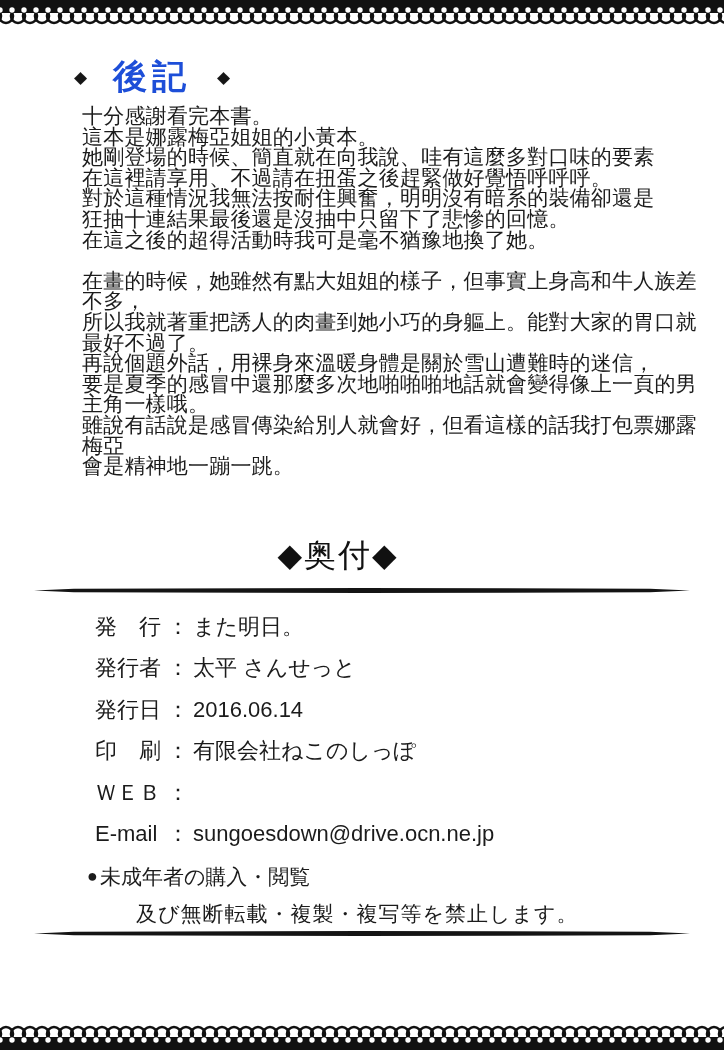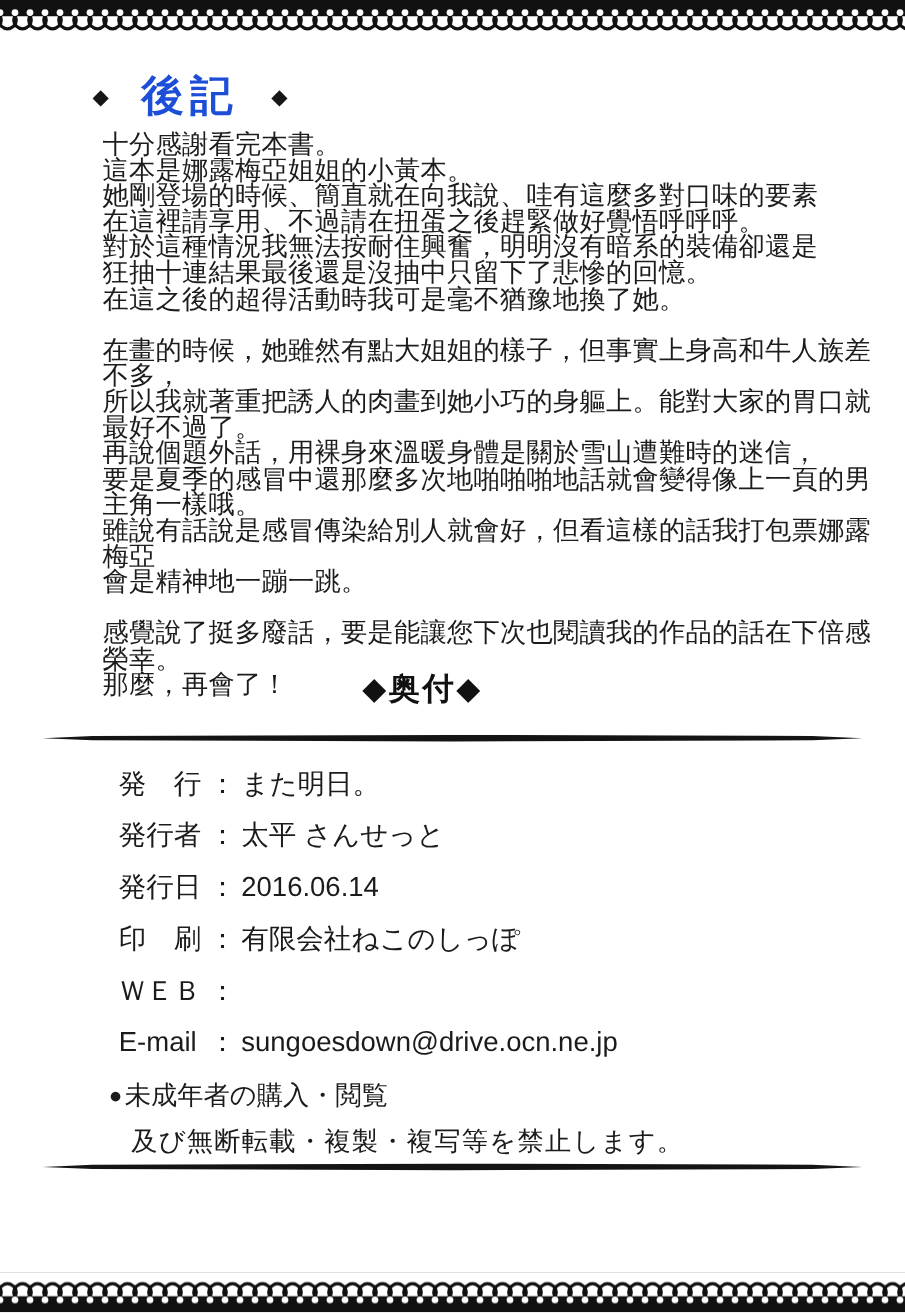--- a/index.html
+++ b/index.html
@@ -34,21 +34,21 @@
     color: #1c1c1c;
   }
   .afterword-body .para {
     white-space: pre-line;
     margin: 0 0 20.6px 0;
   }
 
   .okuzuke-heading {
     position: absolute; top: 534px; left: 0; width: 676px;
     text-align: center;
-    font-size: 25px; font-weight: bold; letter-spacing: 2px;
+    font-size: 32px; font-weight: normal; letter-spacing: 2px;
     color: #111;
   }
 
   .rule { position: absolute; left: 34px; width: 656px; height: 7px; }
   .rule-1 { top: 587px; }
   .rule-2 { top: 930px; }
 
   .colophon {
     position: absolute; left: 95px; top: 606px; width: 600px;
   }
@@ -61,21 +61,21 @@
   }
   .colophon-row .sep { margin-right: 4px; }
   .colophon-row .value { white-space: nowrap; }
 
   .notice {
     position: absolute; left: 87px; top: 858px;
     font-size: 21px; line-height: 37px; color: #1b1b1b;
   }
   .notice .line1 { display: flex; align-items: center; }
   .notice .bullet { font-size: 18px; margin-right: 2px; }
-  .notice .line2 { margin-left: 18px; letter-spacing: 1px; }
+  .notice .line2 { margin-left: 49px; letter-spacing: 1px; }
 </style>
 </head>
 <body>
 
 <svg class="lace lace-top" viewBox="0 0 724 32" preserveAspectRatio="none">
   <defs>
     <pattern id="lacepat" x="0" y="0" width="24" height="32" patternUnits="userSpaceOnUse">
       <rect x="0" y="0" width="24" height="13" fill="#111"></rect>
       <circle cx="-6" cy="16" r="7" fill="none" stroke="#111" stroke-width="2.6"></circle>
       <circle cx="6" cy="16" r="7" fill="none" stroke="#111" stroke-width="2.6"></circle>
@@ -102,22 +102,20 @@
 在這裡請享用、不過請在扭蛋之後趕緊做好覺悟呼呼呼。
 對於這種情況我無法按耐住興奮，明明沒有暗系的裝備卻還是
 狂抽十連結果最後還是沒抽中只留下了悲慘的回憶。
 在這之後的超得活動時我可是毫不猶豫地換了她。</p>
   <p class="para">在畫的時候，她雖然有點大姐姐的樣子，但事實上身高和牛人族差不多，
 所以我就著重把誘人的肉畫到她小巧的身軀上。能對大家的胃口就最好不過了。
 再說個題外話，用裸身來溫暖身體是關於雪山遭難時的迷信，
 要是夏季的感冒中還那麼多次地啪啪啪地話就會變得像上一頁的男主角一樣哦。
 雖說有話說是感冒傳染給別人就會好，但看這樣的話我打包票娜露梅亞
 會是精神地一蹦一跳。</p>
-  <p class="para">感覺說了挺多廢話，要是能讓您下次也閱讀我的作品的話在下倍感榮幸。
-那麼，再會了！</p>
 </div>
 
 <div class="okuzuke-heading">◆奥付◆</div>
 
 <svg class="rule rule-1" viewBox="0 0 656 7" preserveAspectRatio="none">
   <polygon points="0,3.5 40,1.8 328,0.9 616,1.8 656,3.5 616,5.2 328,6.1 40,5.2" fill="#141414"></polygon>
 </svg>
 
 <div class="colophon">
   <div class="colophon-row">

